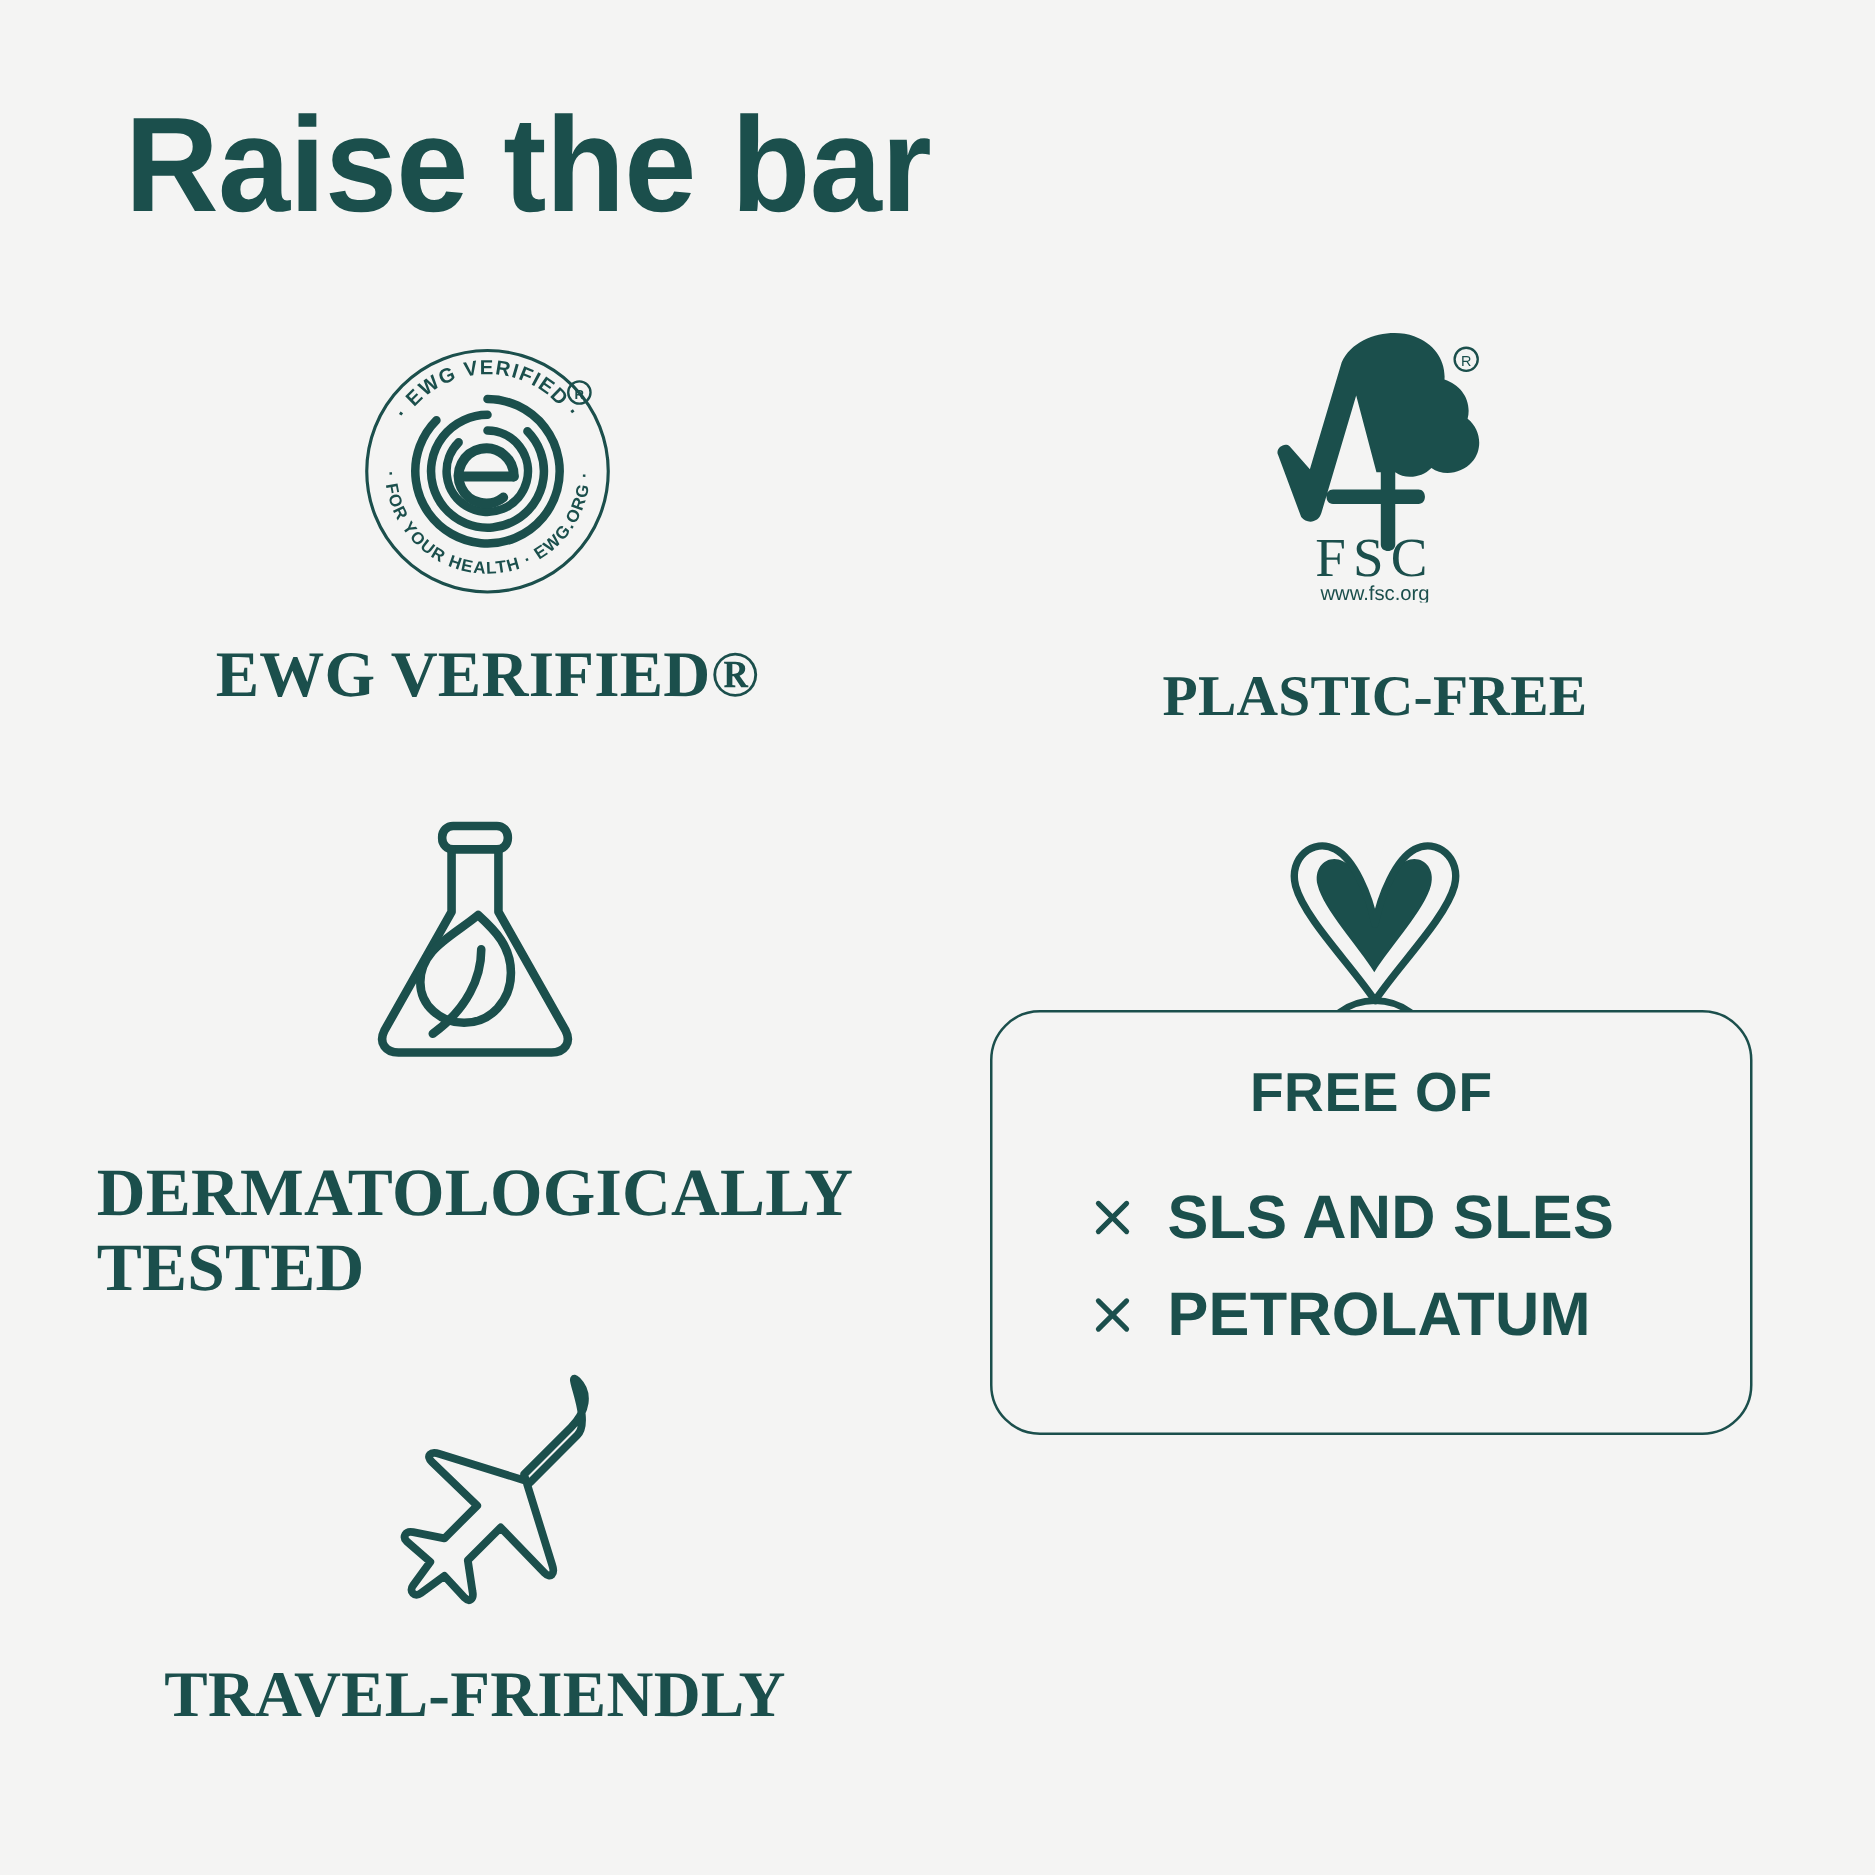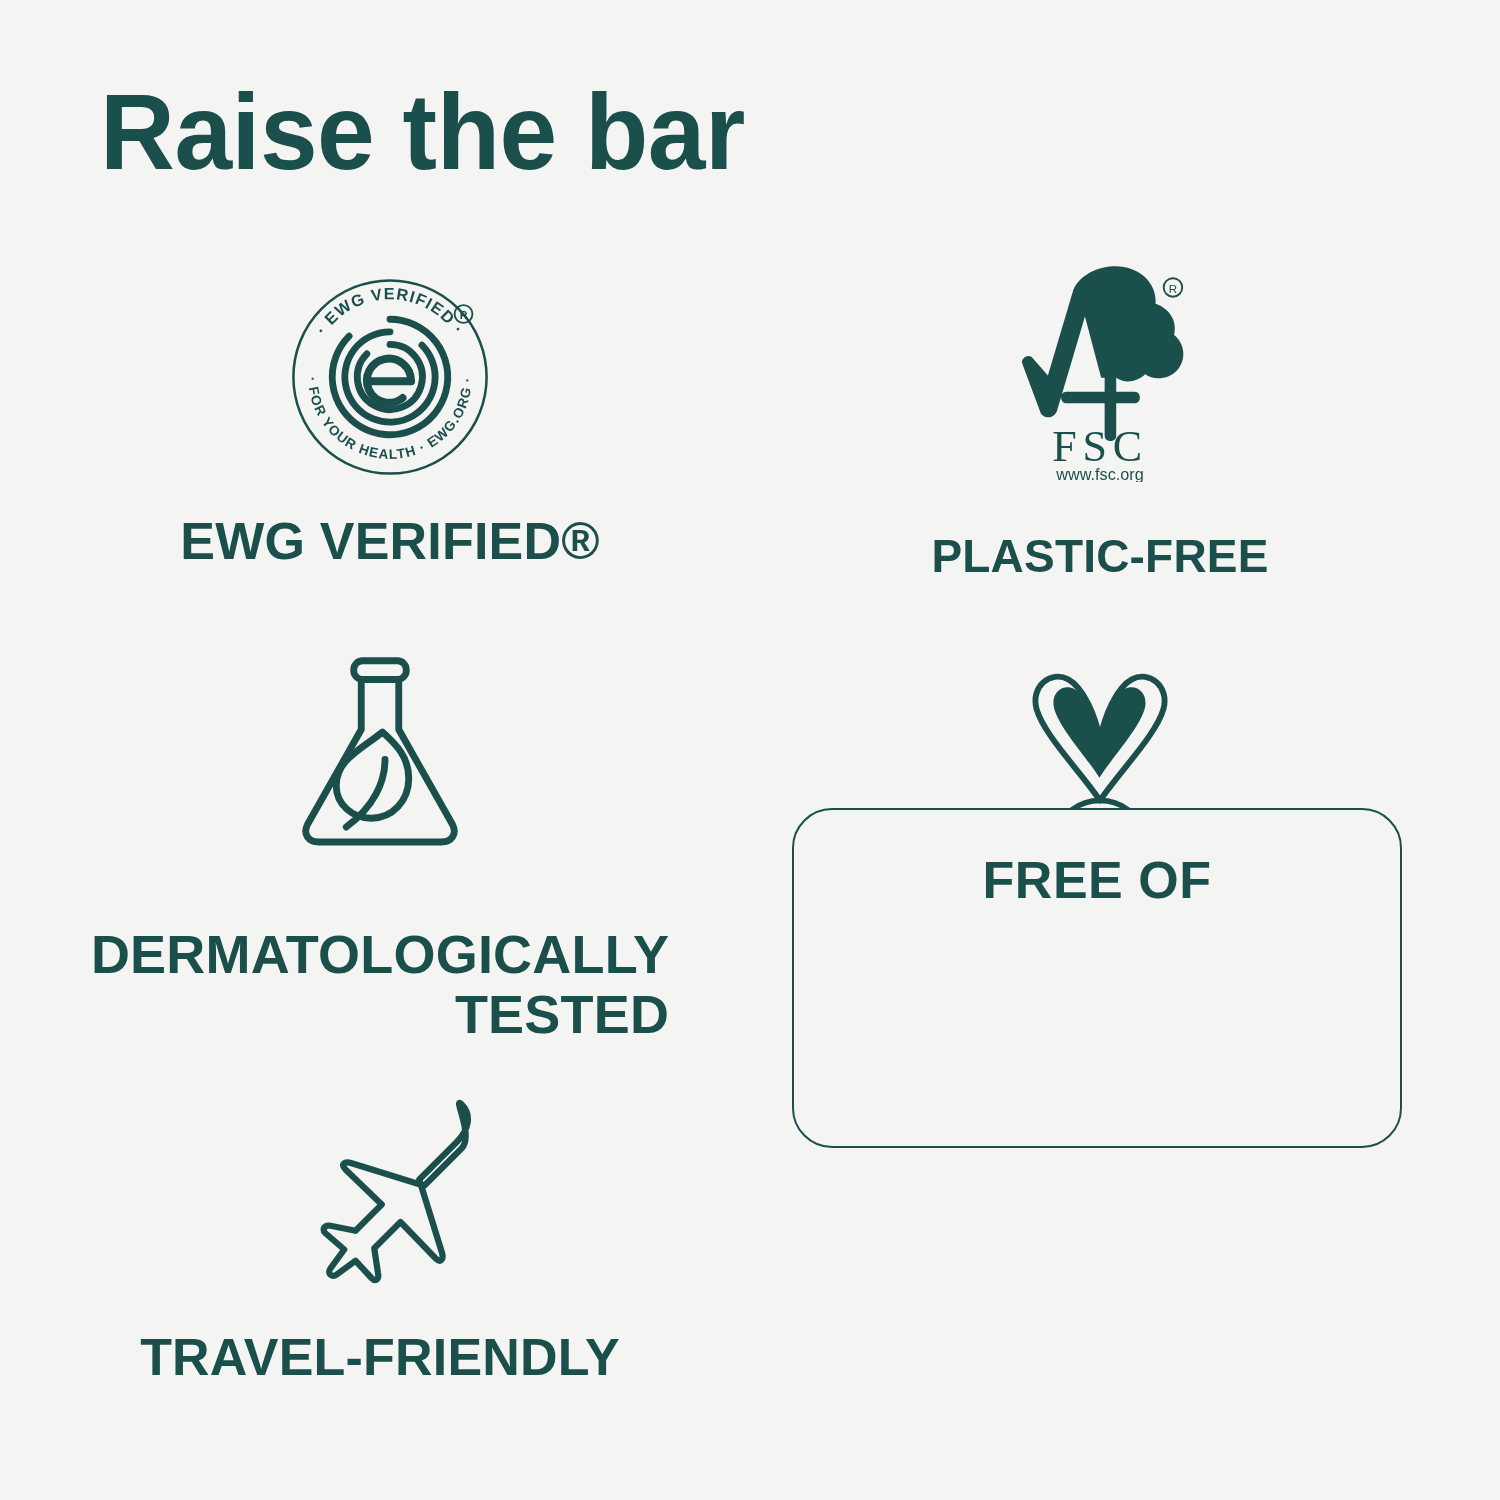--- a/index.html
+++ b/index.html
@@ -64,22 +64,23 @@
     align-items: center;
     justify-content: center;
   }
 
   .caption {
     font-weight: 700;
     font-size: 53px;
     line-height: 1.12;
     letter-spacing: 0.2px;
     color: #1b4f4c;
-    text-align: right;
+    text-align: left;
     white-space: pre-line;
+    font-family: Liberation Serif, serif;
   }
   .caption.two-line { font-size: 54px; line-height: 1.12; }
 
   .cap-ewg      { margin-top: 30px; font-size: 52px; }
   .cap-plastic  { margin-top: 49px; font-size: 46px; }
   .cap-derm     { margin-top: 38px; }
   .cap-vegan    { margin-top: 42px; font-size: 55px; }
   .cap-travel   { margin-top: 36px; font-size: 52px; }
 
   
@@ -91,21 +92,21 @@
     height: 340px;
     border: 2.5px solid #1b4f4c;
     border-radius: 40px;
     background: #f4f4f3;
     padding: 40px 0 0 0;
   }
 
   .free-title {
     text-align: center;
     font-weight: 700;
-    font-size: 52px;
+    font-size: 44px;
     letter-spacing: 0.5px;
     color: #1b4f4c;
     margin-bottom: 46px;
   }
 
   .free-list {
     list-style: none;
     padding-left: 78px;
   }
 
@@ -345,15 +346,25 @@
           </g>
         </svg>
       </div>
       <div class="caption cap-travel">TRAVEL-FRIENDLY</div>
     </div>
 
   </div>
 
   <div class="free-card">
     <div class="free-title">FREE OF</div>
+    <ul class="free-list">
+      <li class="free-item">
+        <span class="x-mark"></span>
+        <span class="free-label">SLS AND SLES</span>
+      </li>
+      <li class="free-item">
+        <span class="x-mark"></span>
+        <span class="free-label">PETROLATUM</span>
+      </li>
+    </ul>
   </div>
 
 </div>
 
 </body></html>

